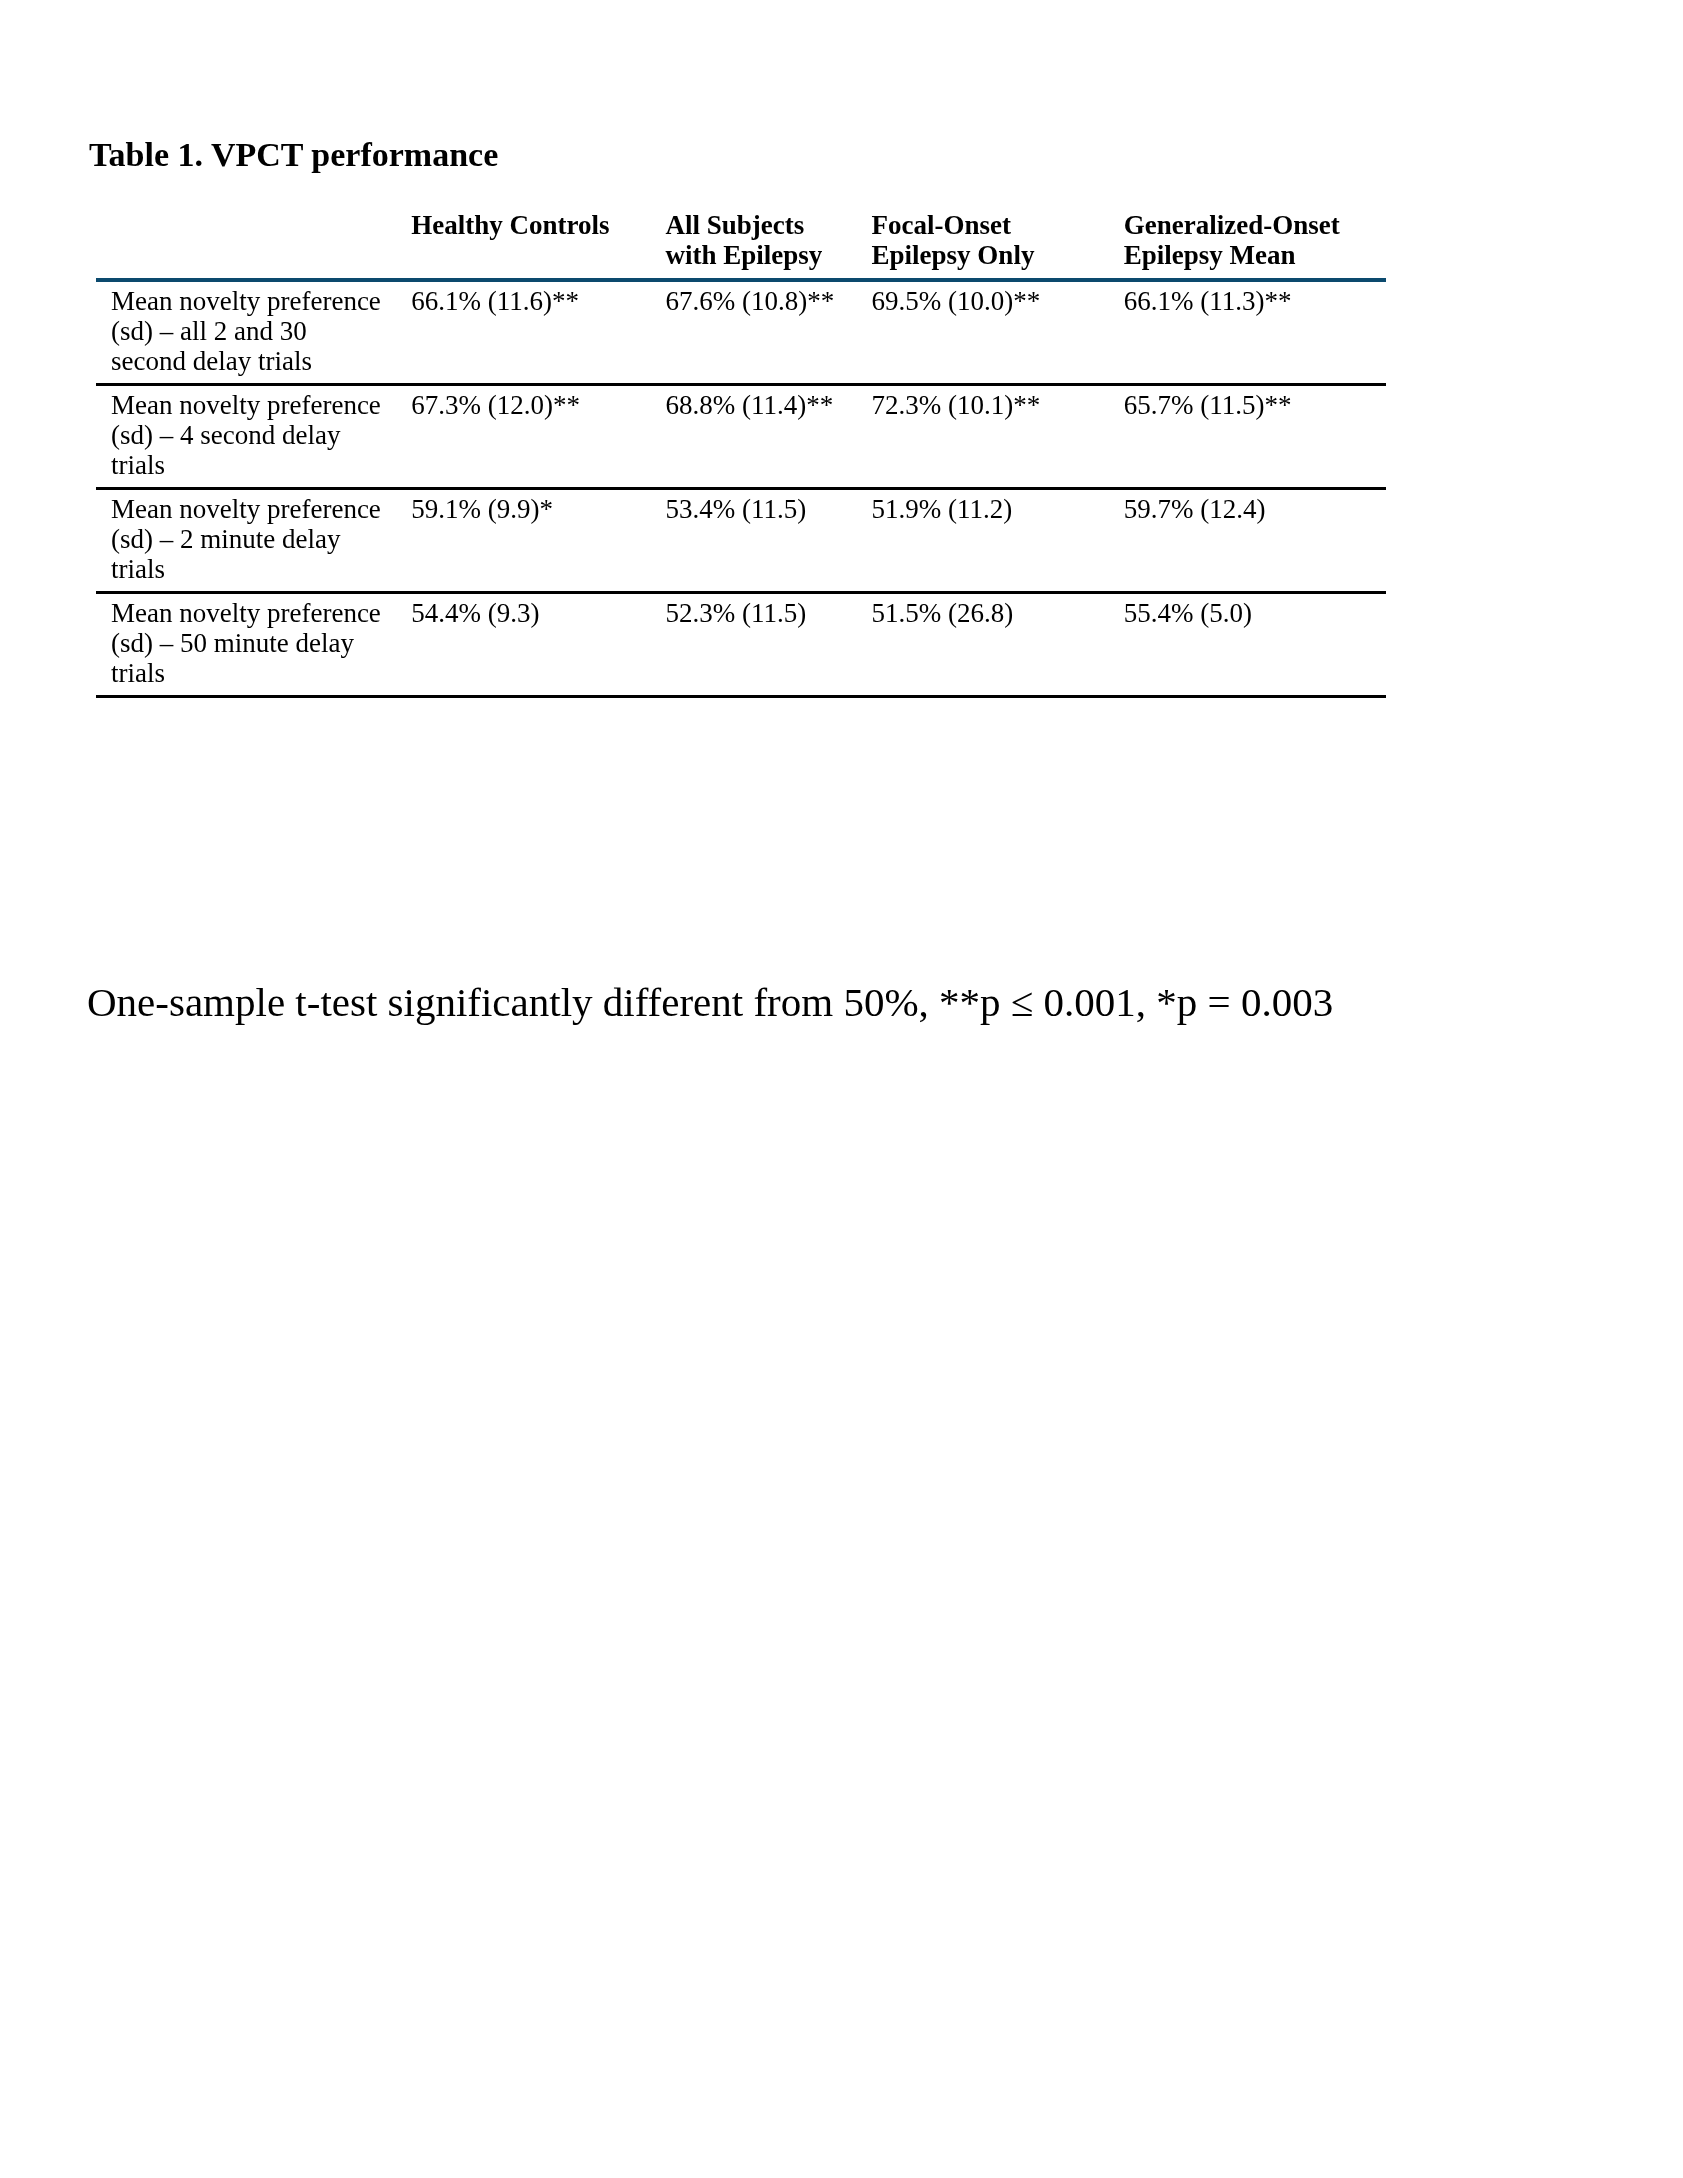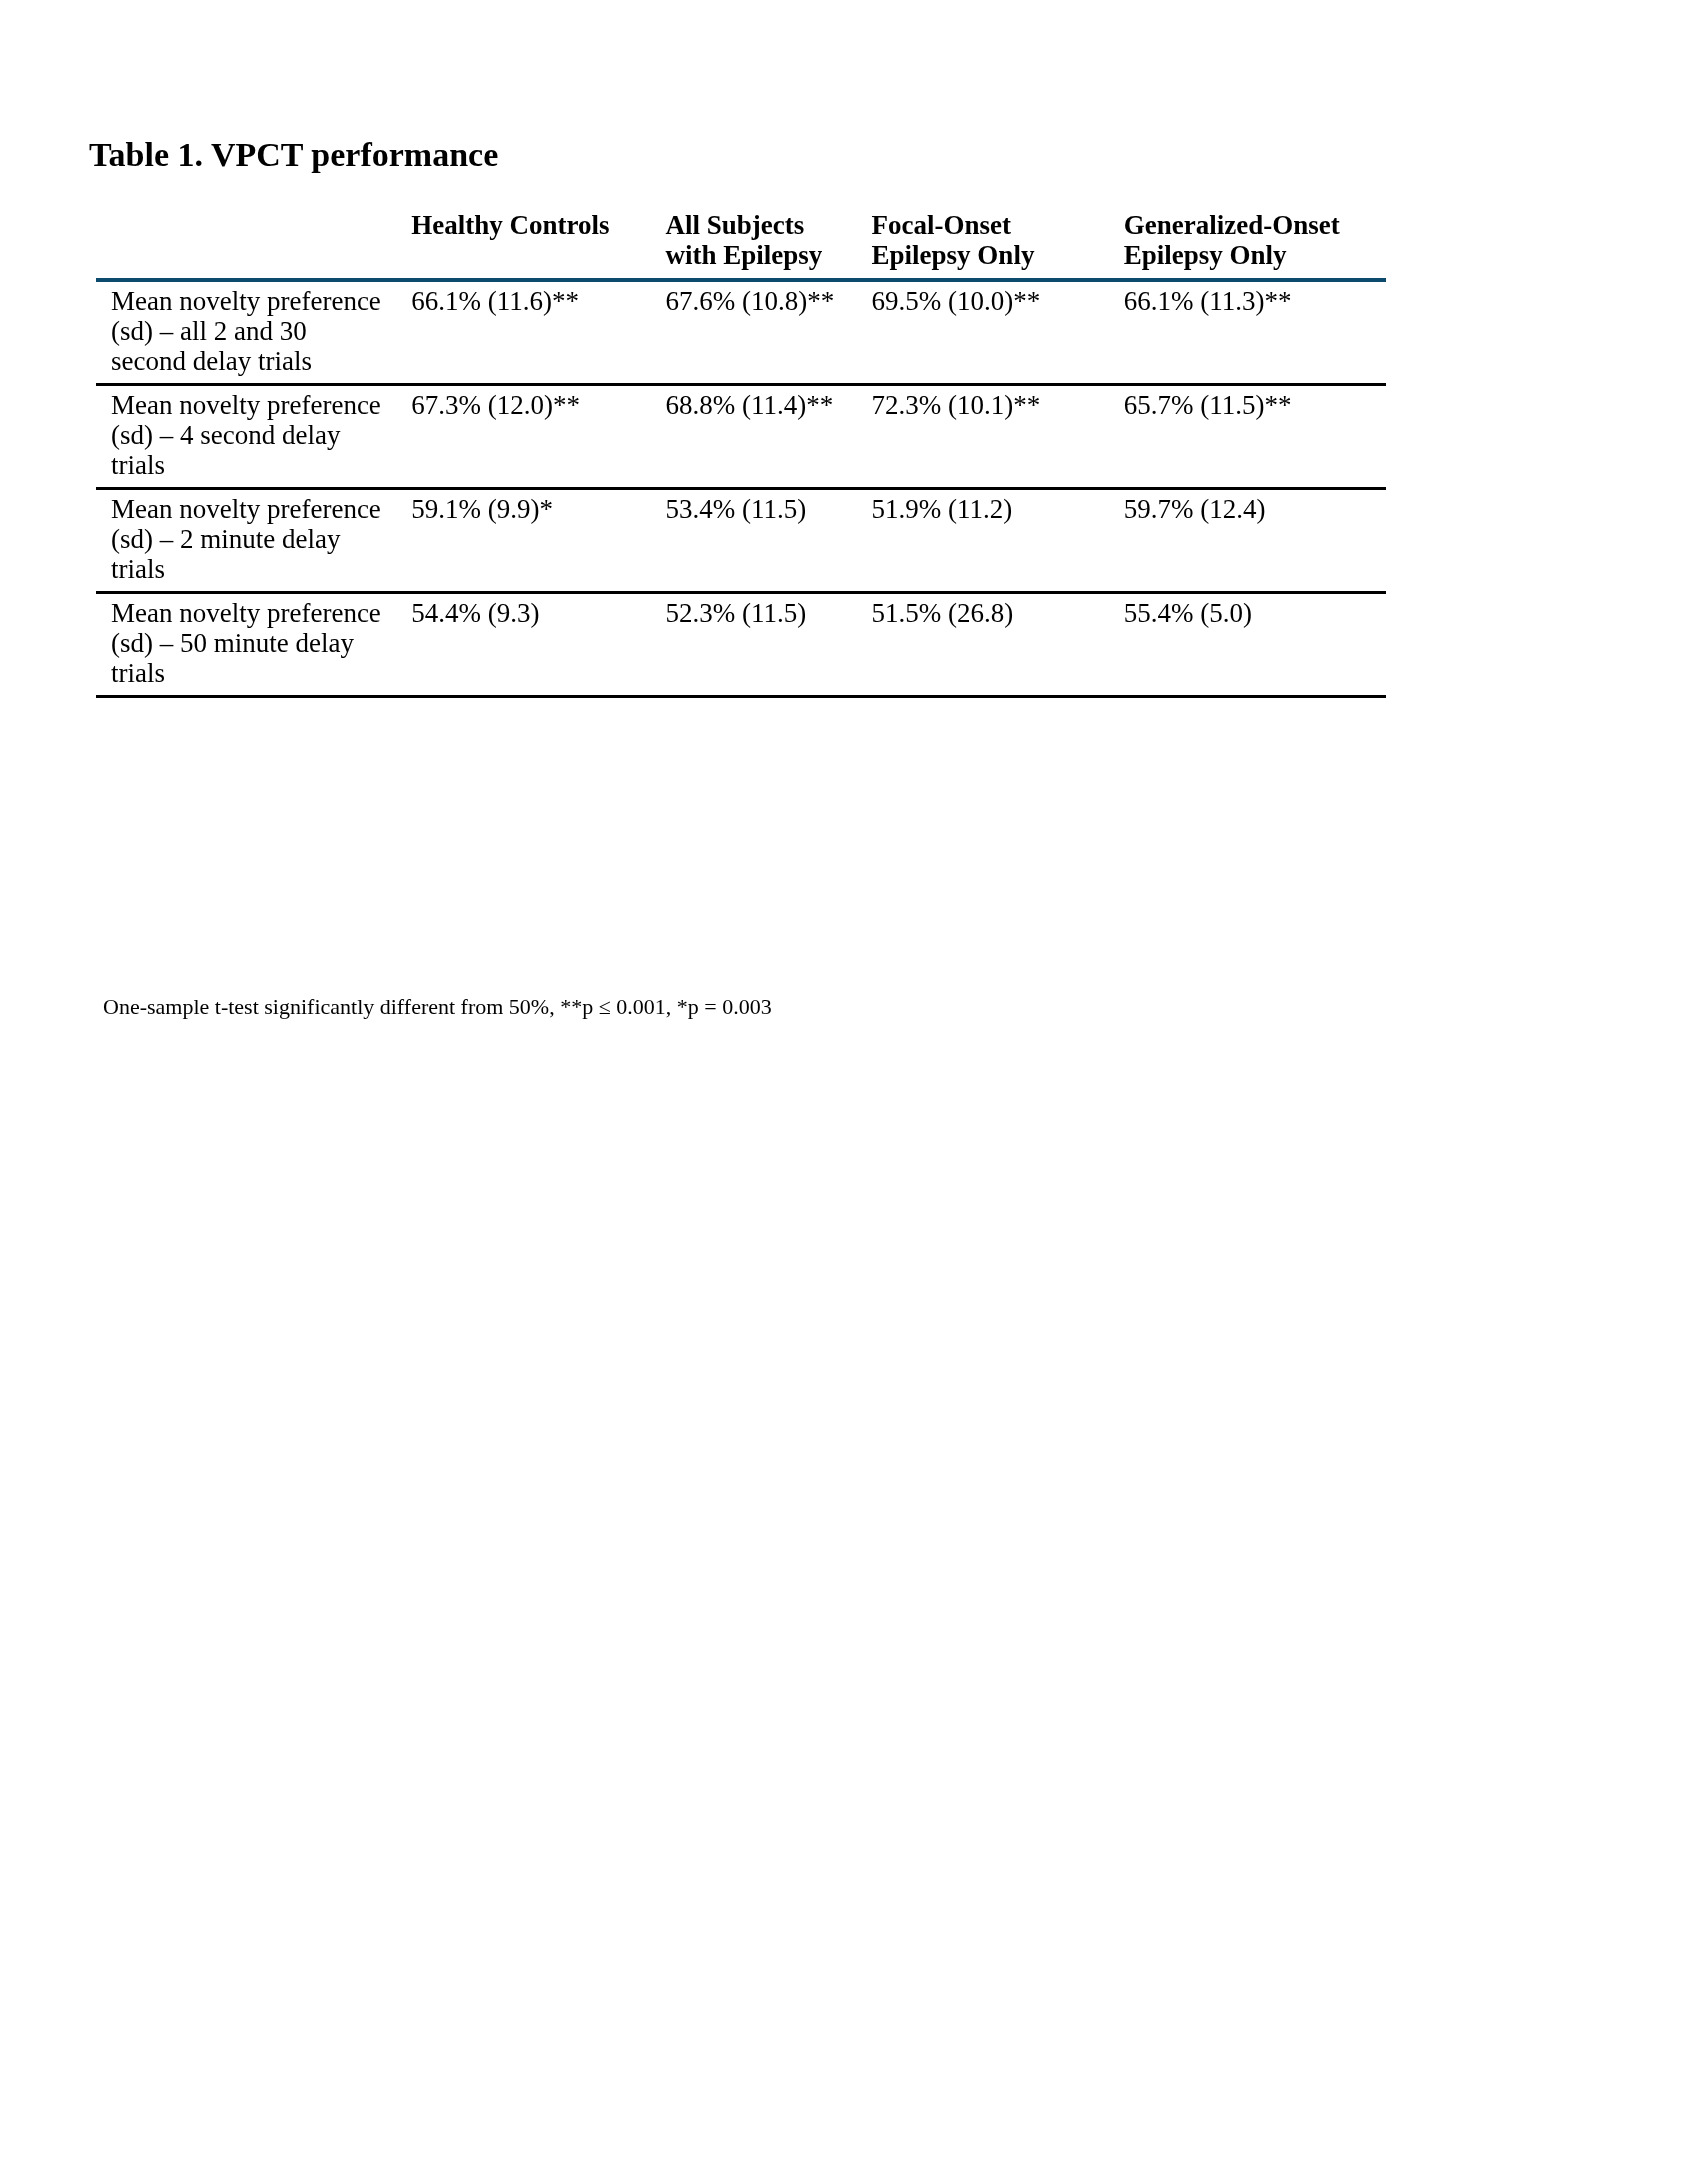--- a/index.html
+++ b/index.html
@@ -53,22 +53,22 @@
   }
   .vpct-table .label-col {
     padding-left: 15px;
     padding-right: 30px;
     font-weight: normal;
   }
   .footnote {
     position: absolute;
     left: 87px;
     top: 978px;
-    margin: 16px;
-    font-size: 22px;
+    margin: 0;
+    font-size: 41px;
     line-height: 1.2;
     white-space: nowrap;
   }
 </style>
 </head>
 <body>
 
 <div class="page">
 
   <h1 class="doc-title">Table 1. VPCT performance</h1>
@@ -80,21 +80,21 @@
       <col style="width:206px">
       <col style="width:252px">
       <col style="width:262px">
     </colgroup>
     <thead>
       <tr>
         <th class="label-col"></th>
         <th>Healthy Controls</th>
         <th>All Subjects with Epilepsy</th>
         <th>Focal-Onset Epilepsy Only</th>
-        <th>Generalized-Onset Epilepsy Only</th>
+        <th>Generalized-Onset Epilepsy Mean</th>
       </tr>
     </thead>
     <tbody>
       <tr>
         <td class="label-col">Mean novelty preference (sd) – all 2 and 30 second delay trials</td>
         <td>66.1% (11.6)**</td>
         <td>67.6% (10.8)**</td>
         <td>69.5% (10.0)**</td>
         <td>66.1% (11.3)**</td>
       </tr>

